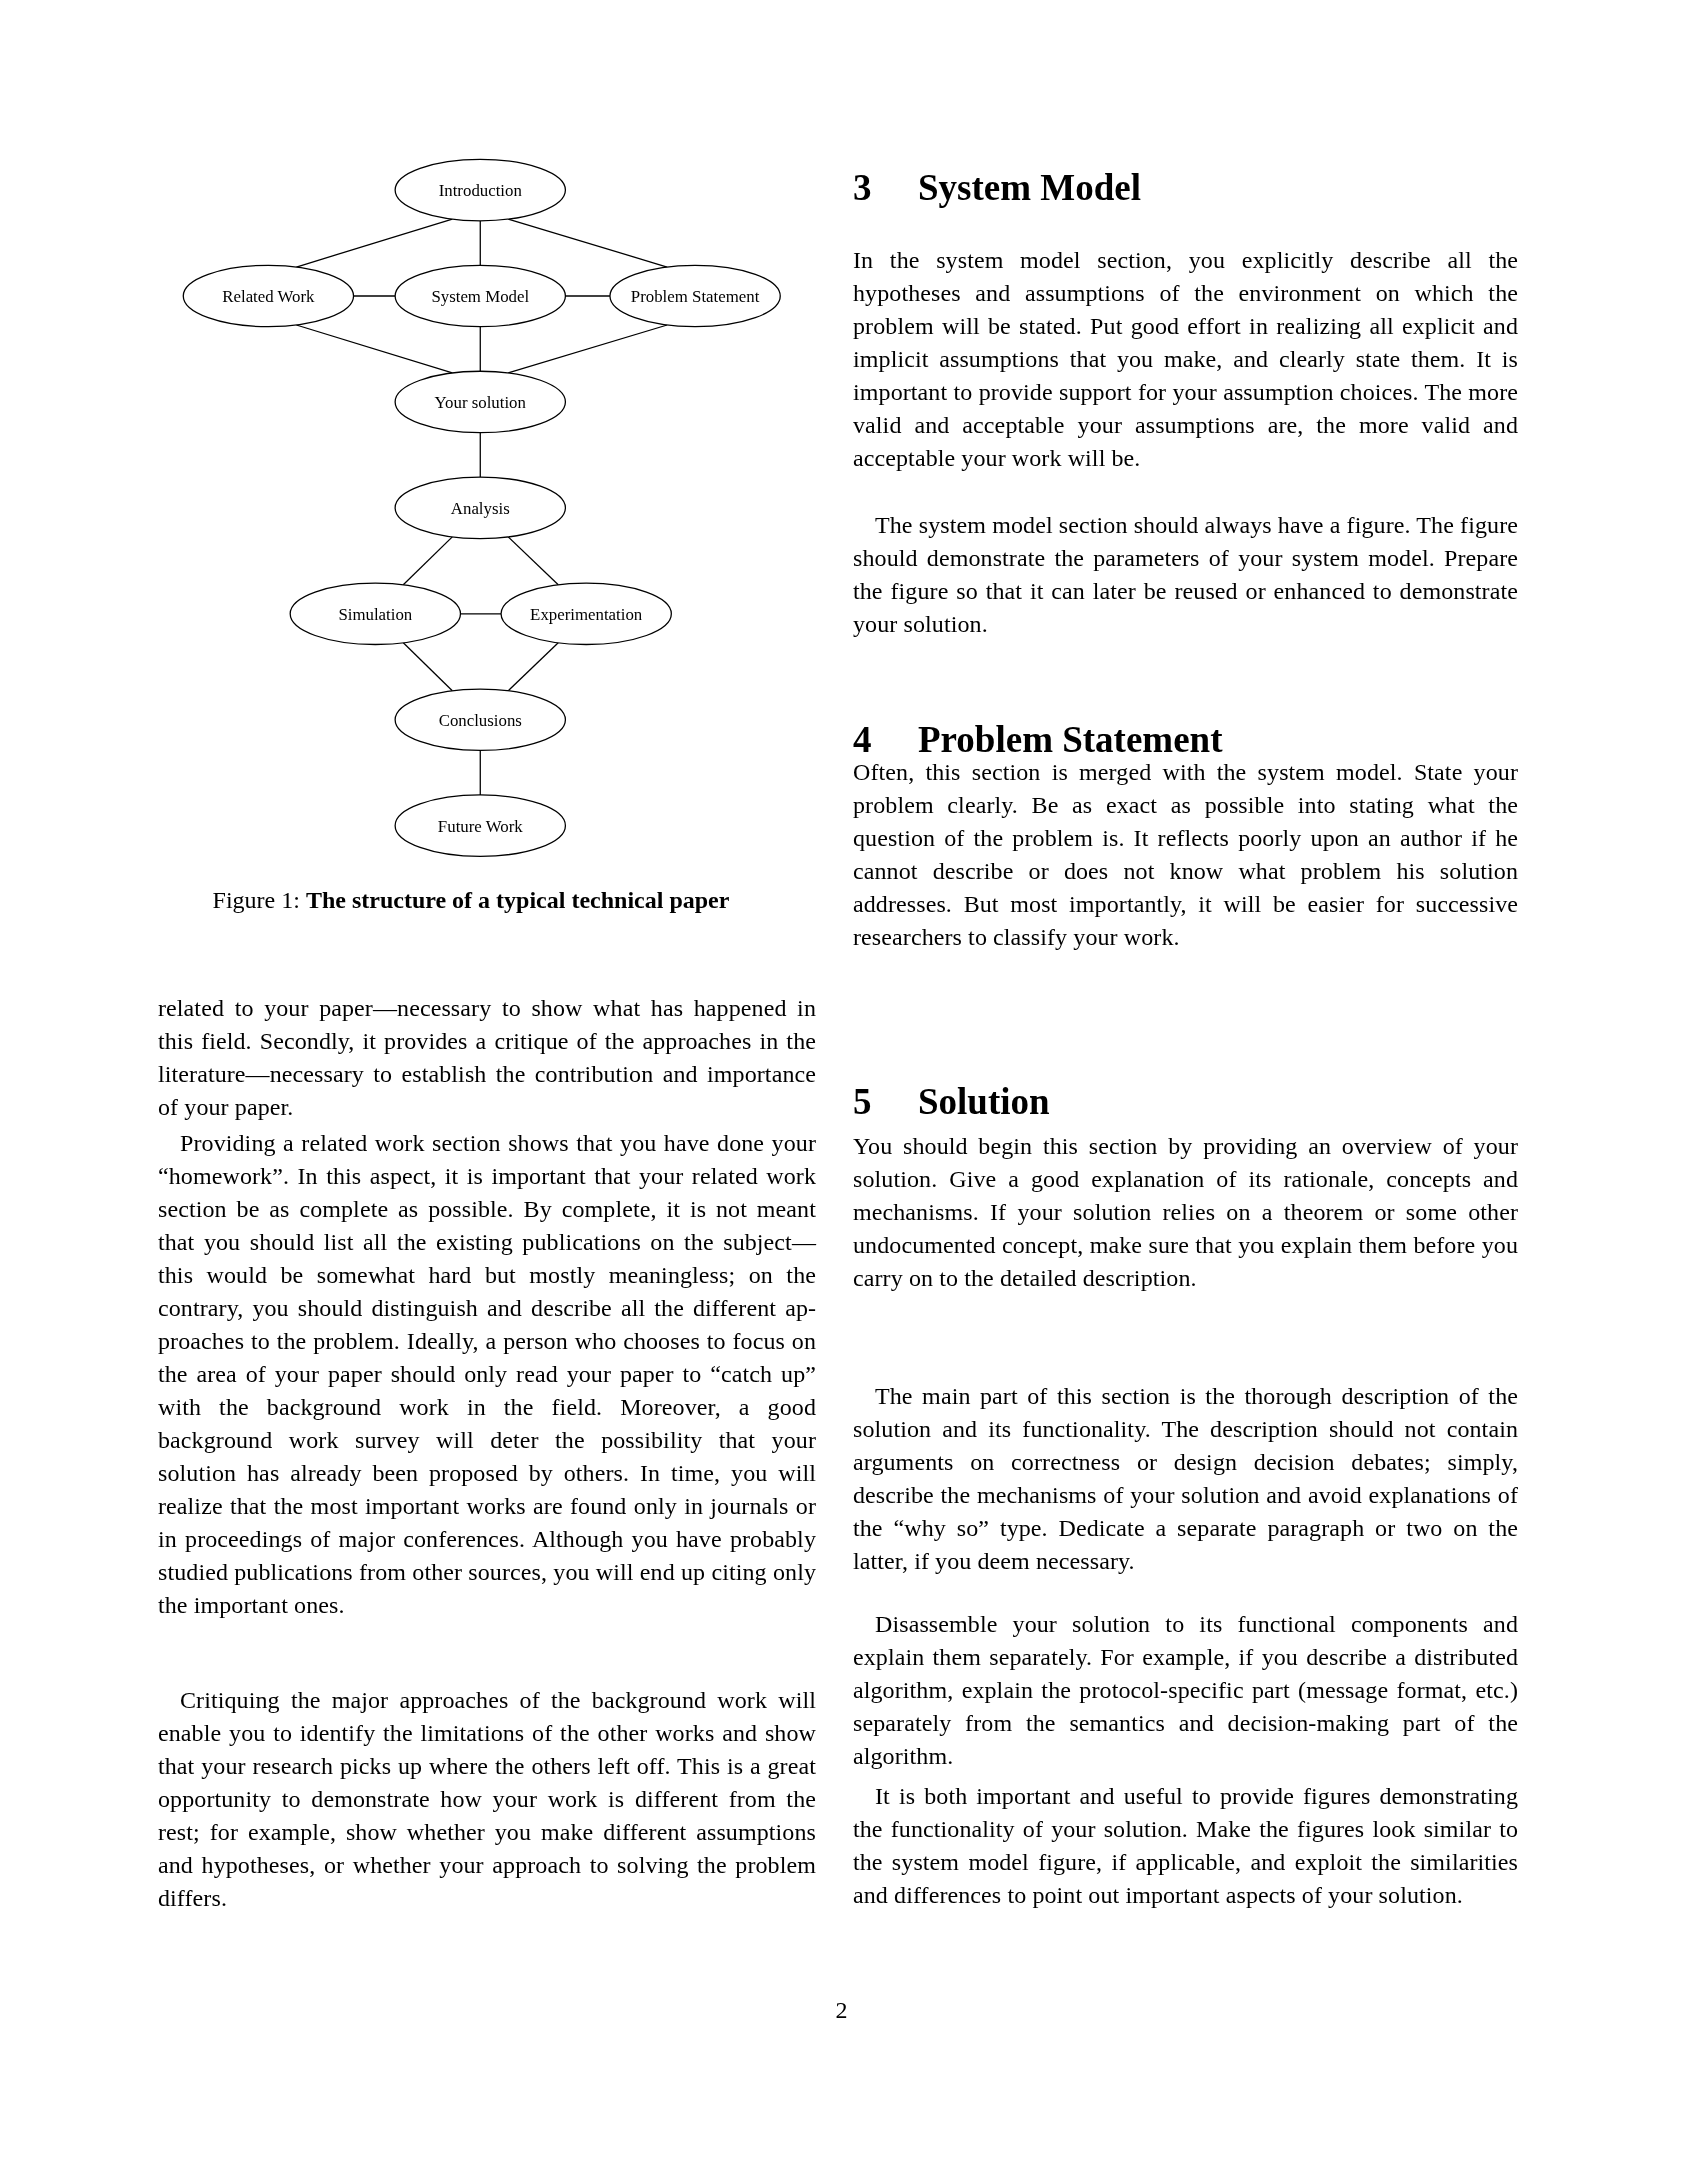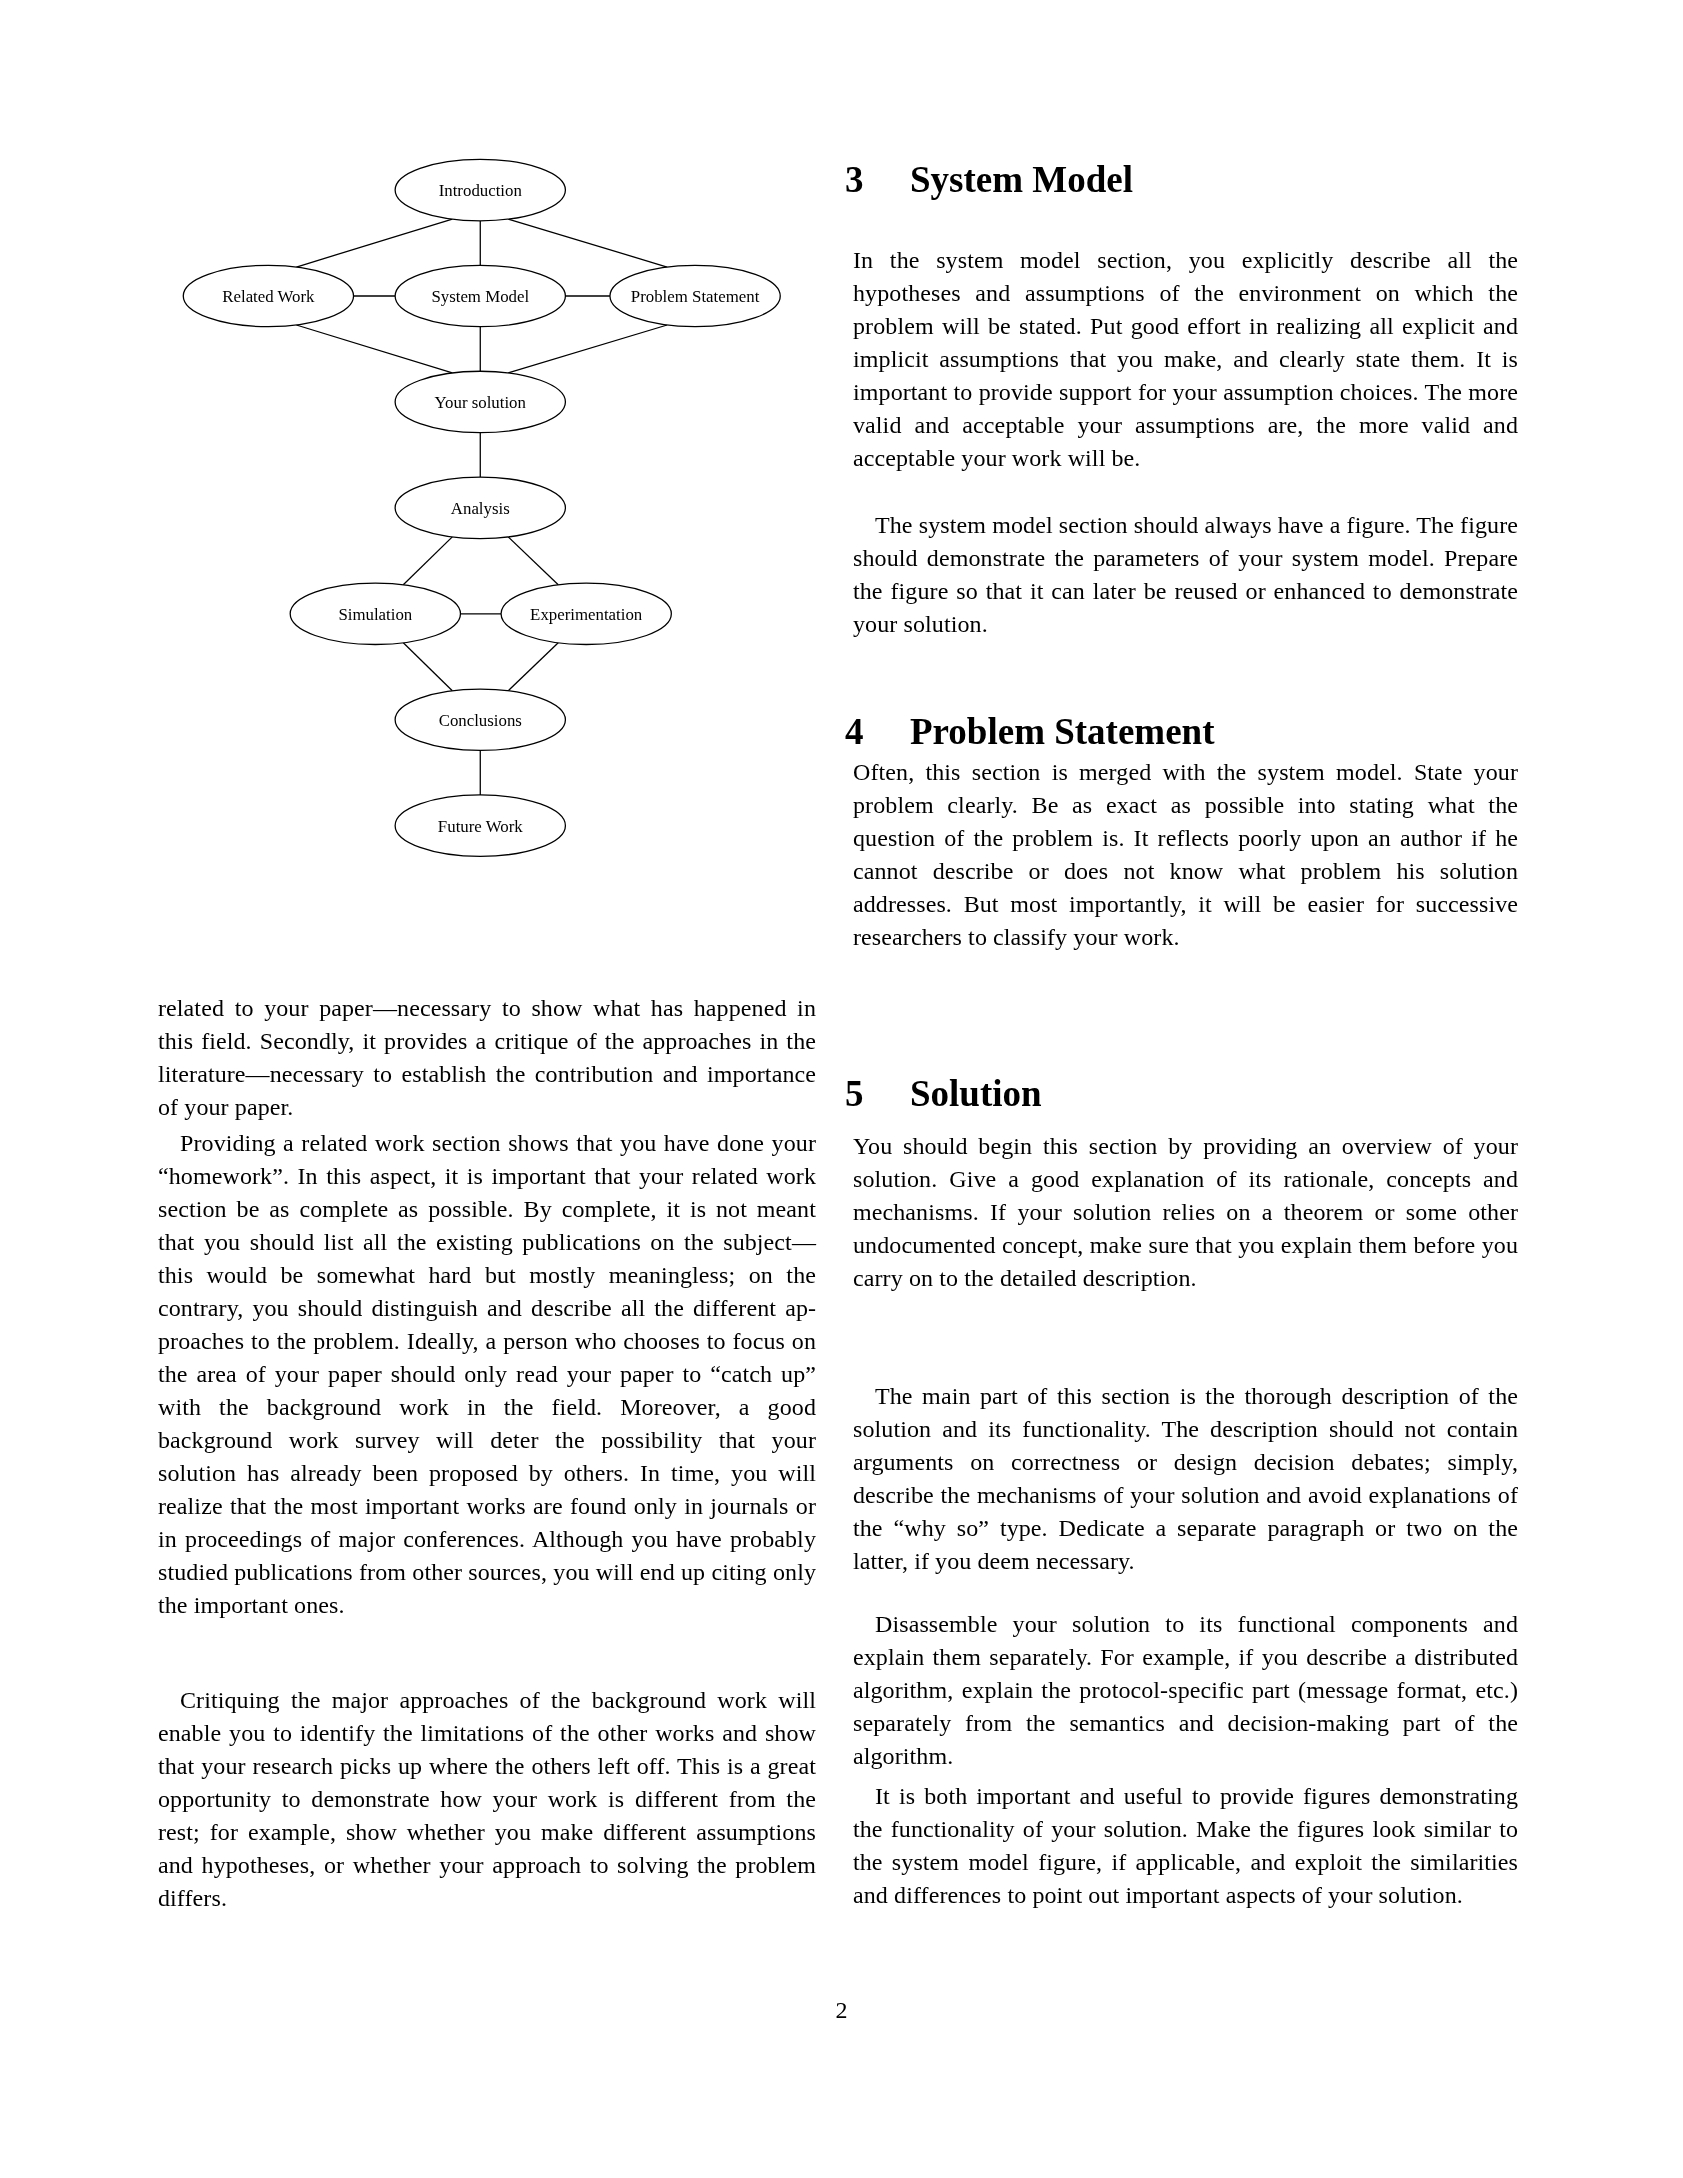--- a/index.html
+++ b/index.html
@@ -6,21 +6,21 @@
   body { width: 1683px; height: 2178px; position: relative; overflow: hidden;
          font-family: "DejaVu Serif", "Liberation Serif", serif; color: #000; }
   .page { position: absolute; left: 0; top: 0; width: 1683px; height: 2178px; background: #fff; }
   .col-left { position: absolute; left: 142px; width: 658px; }
   .col-right { position: absolute; left: 837px; width: 665px; }
   .para { position: absolute; left: 0; width: 100%; margin: 16px;
           font-family: "Liberation Serif", "DejaVu Serif", serif;
           font-size: 24px; line-height: 33px; text-align: justify;
           text-align-last: left; hyphens: manual; letter-spacing: 0.1px; }
   .indent { text-indent: 22px; }
-  .heading { position: absolute; left: 0; margin: 8px; white-space: nowrap;
+  .heading { position: absolute; left: 0; margin: 16px; white-space: nowrap;
              font-family: "Liberation Serif", "DejaVu Serif", serif;
              font-weight: bold; font-size: 37px; line-height: 44px; }
   .heading .num { display: inline-block; width: 65px; }
   .caption { position: absolute; left: 142px; width: 658px; top: 884px; text-align: center;
              font-family: "Liberation Serif", "DejaVu Serif", serif;
              font-size: 24px; line-height: 33px; white-space: nowrap; }
   .caption .cap-title { font-weight: bold; }
   .diagram { position: absolute; left: 12px; top: 0; width: 1683px; height: 891px; pointer-events: none; }
   .diagram svg { position: absolute; left: 0; top: 0; }
   .node-label { font-family: "Liberation Serif", "DejaVu Serif", serif; font-size: 17px; }
@@ -89,20 +89,24 @@
             <text x="473" y="733" text-anchor="middle" class="node-label">Conclusions</text>
           </g>
           <g>
             <ellipse cx="473" cy="834" rx="86" ry="31" fill="#fff" stroke="#000" stroke-width="1.3"></ellipse>
             <text x="473" y="840" text-anchor="middle" class="node-label">Future Work</text>
           </g>
         </g>
     </svg>
   </div>
 
+  <div class="caption">
+    <span>Figure 1:</span>
+    <span class="cap-title">The structure of a typical technical paper</span>
+  </div>
 
   <div class="col-left">
     <p class="para" style="top:976px">related to your paper—necessary to show what has hap­pened in this field. Secondly, it provides a critique of the approaches in the literature—necessary to establish the contribution and importance of your paper.</p>
     <p class="para indent" style="top:1111px">Providing a related work section shows that you have done your “homework”. In this aspect, it is important that your related work section be as complete as possi­ble. By complete, it is not meant that you should list all the existing publications on the subject—this would be somewhat hard but mostly meaningless; on the contrary, you should distinguish and describe all the different ap­proaches to the problem. Ideally, a person who chooses to focus on the area of your paper should only read your pa­per to “catch up” with the background work in the field. Moreover, a good background work survey will deter the possibility that your solution has already been proposed by others. In time, you will realize that the most impor­tant works are found only in journals or in proceedings of major conferences. Although you have probably studied publications from other sources, you will end up citing only the important ones.</p>
     <p class="para indent" style="top:1668px">Critiquing the major approaches of the background work will enable you to identify the limitations of the other works and show that your research picks up where the others left off. This is a great opportunity to demon­strate how your work is different from the rest; for ex­ample, show whether you make different assumptions and hypotheses, or whether your approach to solving the problem differs.</p>
   </div>
 
   <div class="col-right">
     <h2 class="heading" style="top:150px">
       <span class="num">3</span><span>System Model</span>

